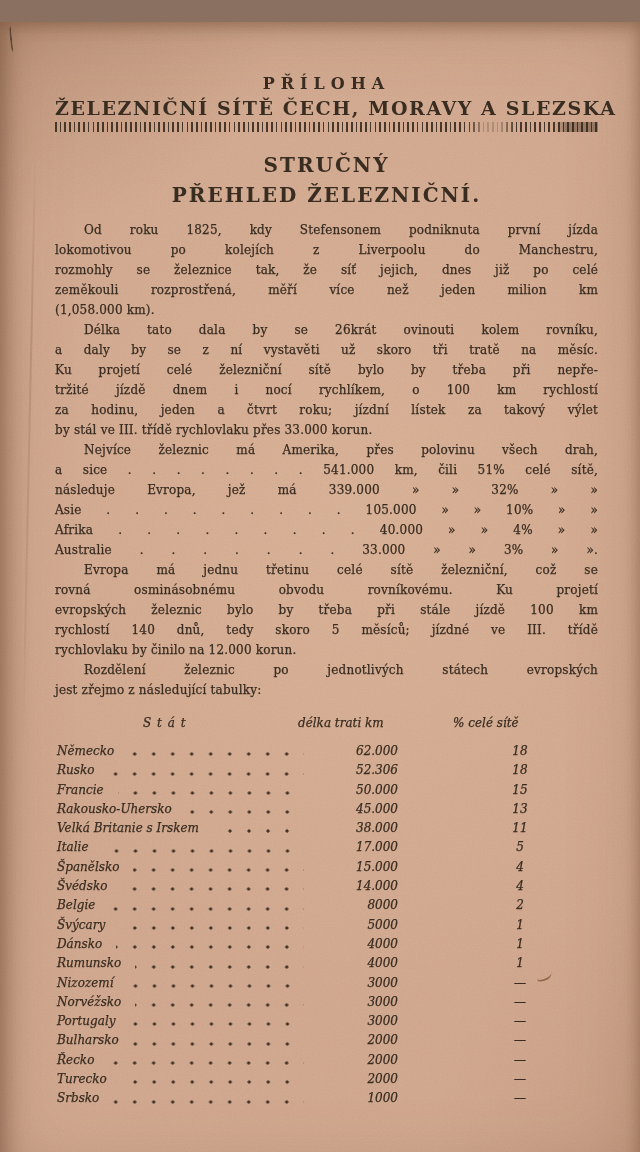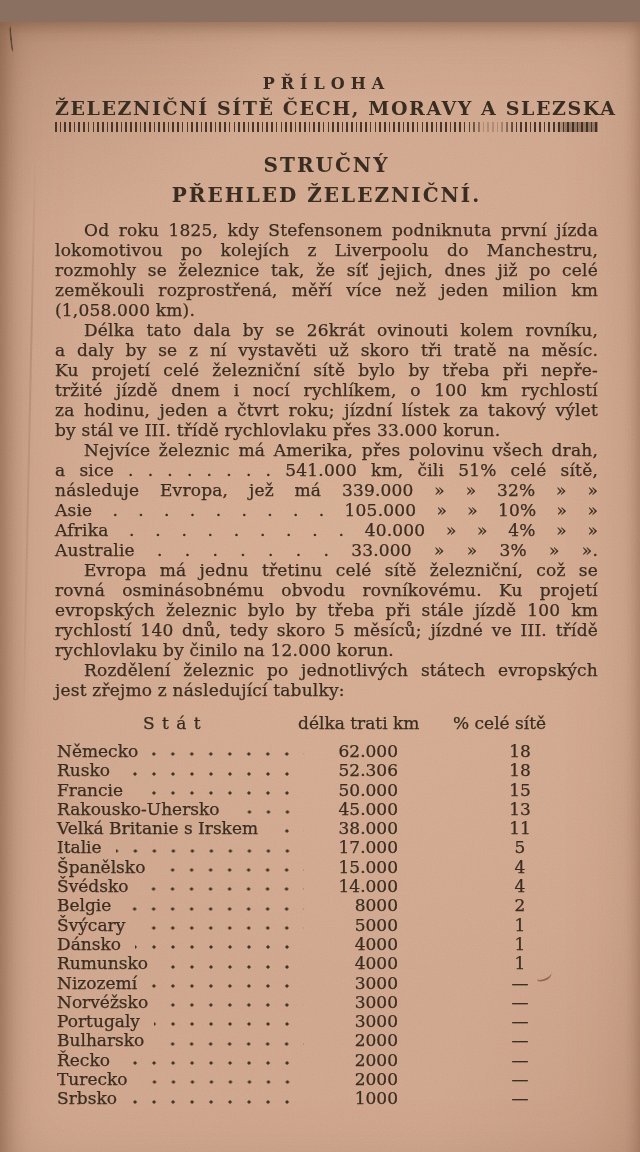--- a/index.html
+++ b/index.html
@@ -32,29 +32,29 @@
     background:
       linear-gradient(90deg, rgba(213,173,148,0) 0 76%, rgba(213,173,148,.75) 79% 82%, rgba(213,173,148,0) 85% 92%, rgba(47,35,23,.35) 94% 100%),
       repeating-linear-gradient(90deg, rgba(58,44,30,.9) 0 1.6px, rgba(58,44,30,0) 1.6px 4.7px);
   }
   .title{margin:18px 0 10px 0;font-size:20px;font-weight:700;letter-spacing:2px;line-height:30px;}
   .title span{display:block;}
 
   main{display:block;margin-top:9px;}
   .para{margin:0;}
   .line{
-    font-size:17px;line-height:20px;letter-spacing:.2px;
+    font-size:12px;line-height:20px;letter-spacing:.2px;
     -webkit-text-stroke:.25px currentColor;
     text-align:justify;text-align-last:justify;
     white-space:normal;
   }
   .line.first{text-indent:29px;}
   .line.no-stretch{text-align-last:left;}
 
-  .rtable{margin-top:12px;font-size:17px;-webkit-text-stroke:.25px currentColor;}
+  .rtable{margin-top:12px;font-size:12px;font-style:italic;-webkit-text-stroke:.25px currentColor;}
   .thead{position:relative;height:24px;margin-bottom:6px;}
   .thead .th{position:absolute;top:0;line-height:22px;white-space:nowrap;}
   .th-state{left:88px;letter-spacing:1px;}
   .th-length{left:243px;}
   .th-share{left:398px;text-align:center;}
   .trow{display:flex;align-items:baseline;line-height:19.3px;height:19.3px;}
   .trow .state{flex:0 0 auto;white-space:nowrap;padding-left:2px;}
   .trow .leader{flex:1 1 auto;align-self:flex-end;height:6px;margin:0 14px 4px 14px;
     background-image:radial-gradient(circle at 2px 3px, rgba(58,45,33,.95) 1.3px, rgba(0,0,0,0) 1.9px);
     background-size:19px 6px;background-repeat:repeat-x;background-position:right center;}

